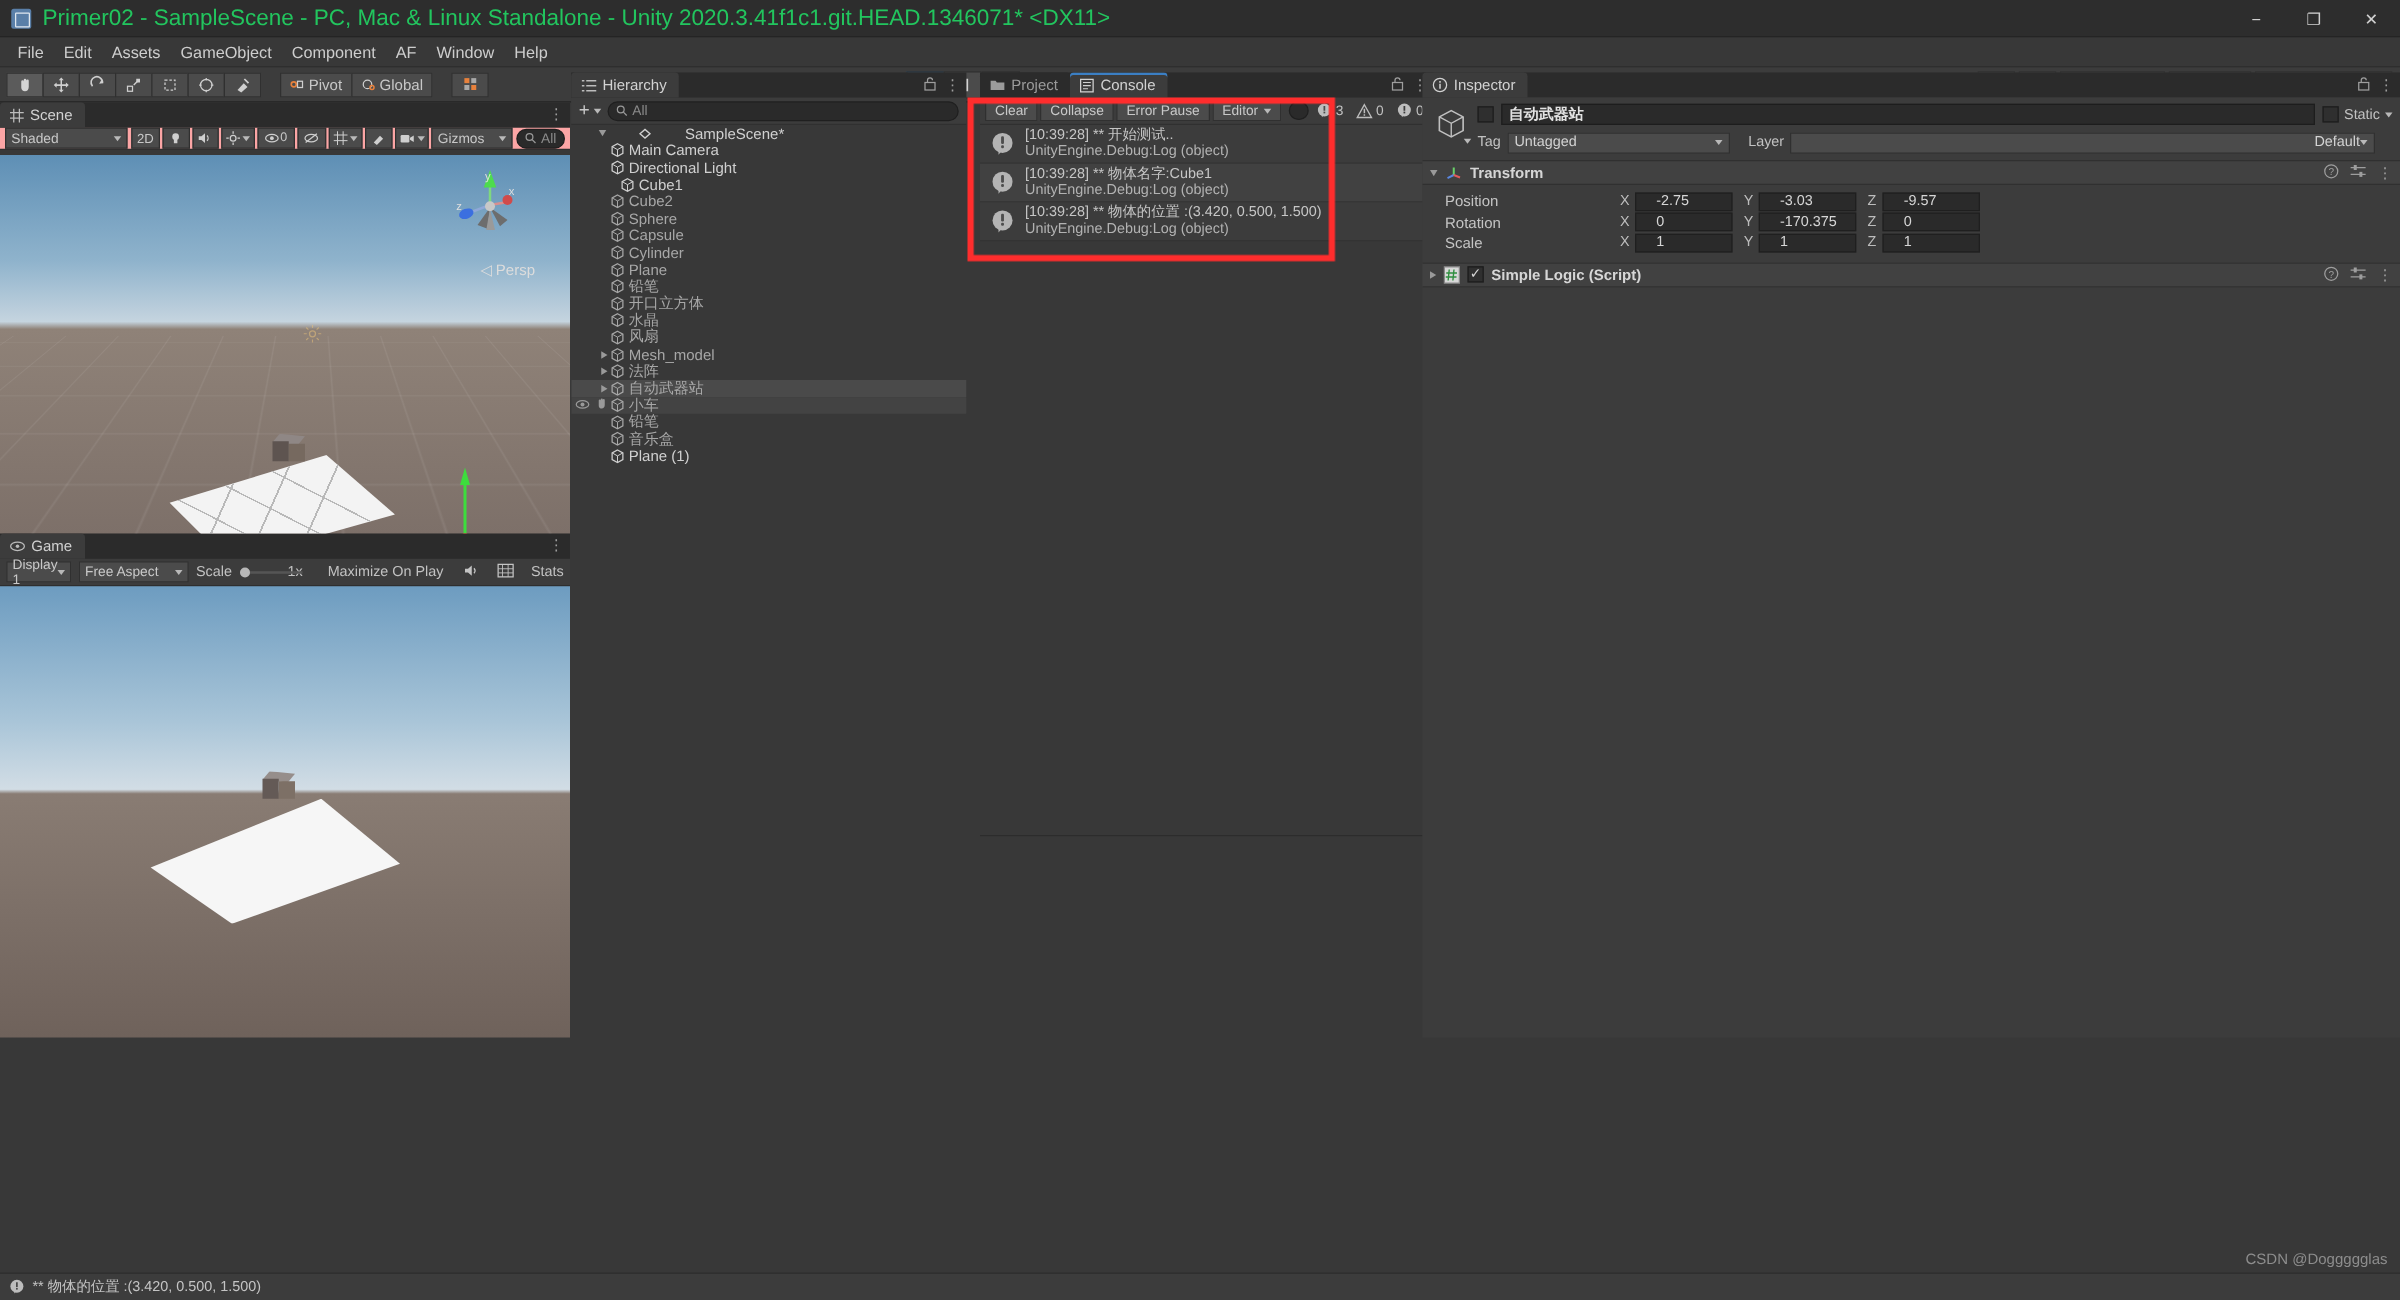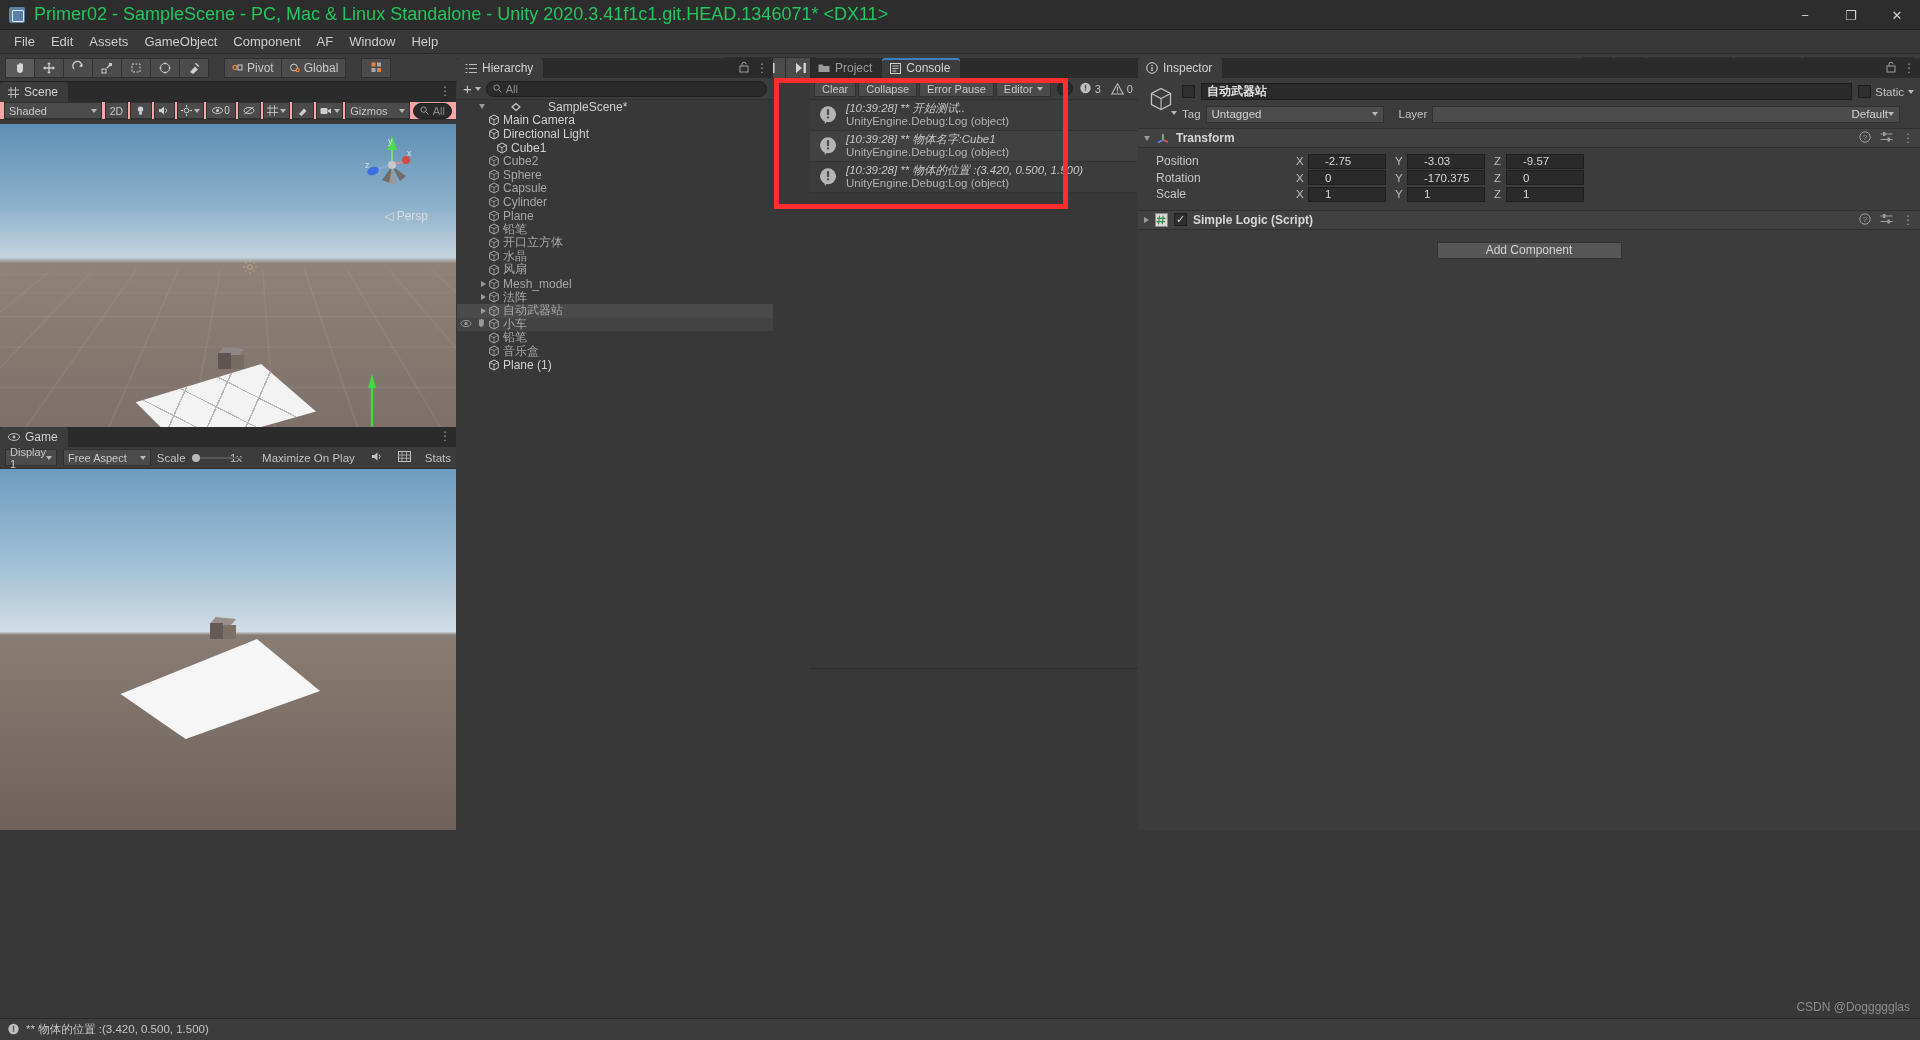--- a/index.html
+++ b/index.html
@@ -205,21 +205,21 @@
   }
   .hrow .tri.down {
     border-left: 3.5px solid transparent; border-right: 3.5px solid transparent;
     border-top: 5px solid #9a9a9a; border-bottom: none;
   }
   .hrow .tri.spacer { border: none; width: 5px; margin-right: 2px; }
   .goicon { width: 12px; height: 12px; margin-right: 3px; flex: none; }
   .eye-grp { position: absolute; left: 3px; display: flex; gap: 4px; align-items: center; }
 
   
-  #proj-panel { left: 810px; top: 58px; width: 363px; height: 772px; }
+  #proj-panel { left: 784px; top: 58px; width: 363px; height: 772px; }
   .console-toolbar {
     height: 22px; background: #3c3c3c; display: flex; align-items: center; gap: 2px;
     padding: 0 4px; border-bottom: 1px solid #303030;
   }
   .cbtn {
     height: 17px; background: #4b4b4b; border: 1px solid #303030; padding: 0 7px;
     display: flex; align-items: center; font-size: 11px; color: #c8c8c8; white-space: nowrap;
   }
   .con-search {
     width: 86px; height: 15px; background: #2a2a2a; border: 1px solid #1f1f1f;
@@ -228,21 +228,21 @@
   .counter { display: flex; align-items: center; gap: 3px; font-size: 11px; color: #c0c0c0; padding: 0 4px; }
   .console-list { position: absolute; left: 0; top: 42px; width: 363px; height: 568px; background: #383838; }
   .log-row {
     height: 31px; display: flex; align-items: center; gap: 7px; padding-left: 8px;
     border-bottom: 1px solid #333;
   }
   .log-row.odd { background: #3c3c3c; }
   .log-row.even { background: #414141; }
   .log-icon { width: 21px; height: 21px; flex: none; }
   .log-text { display: flex; flex-direction: column; gap: 0px; line-height: 13px; }
-  .log-l1 { font-size: 11.5px; color: #c6c6c6; white-space: nowrap; font-style: italic; }
+  .log-l1 { font-size: 11.5px; color: #c6c6c6; white-space: nowrap; }
   .log-l2 { font-size: 11.5px; color: #b2b2b2; white-space: nowrap; }
   .console-detail {
     position: absolute; left: 0; top: 610px; width: 363px; bottom: 0;
     background: #383838; border-top: 1px solid #2c2c2c;
   }
 
   
   .red-box {
     position: absolute; left: 774px; top: 78px; width: 294px; height: 131px;
     border: 5px solid #ff2d2d; pointer-events: none; z-index: 60;
@@ -1079,23 +1079,20 @@
             <svg width="13" height="12" viewBox="0 0 13 12">
                 <path d="M0.5 3h12M0.5 8.5h12" stroke="#9e9e9e"></path>
                 <rect x="3" y="1" width="2.4" height="4" fill="#9e9e9e"></rect>
                 <rect x="7.5" y="6.5" width="2.4" height="4" fill="#9e9e9e"></rect>
               </svg>
           </span>
           <span class="iconbtn">⋮</span>
         </span>
       </div>
 
-      <div class="add-comp-wrap">
-        <div class="add-comp">Add Component</div>
-      </div>
     </div>
   </div>
 
   <div class="statusbar">
     <svg width="13" height="13" viewBox="0 0 13 13">
       <circle cx="6.5" cy="6" r="5.2" fill="#bdbdbd"></circle>
         <path d="M6.5 9.5l-2 2.2v-2.2z" fill="#bdbdbd"></path>
       <rect x="5.8" y="2.8" width="1.4" height="3.8" fill="#4a4a4a"></rect>
         <rect x="5.8" y="7.3" width="1.4" height="1.4" fill="#4a4a4a"></rect>
     </svg>

